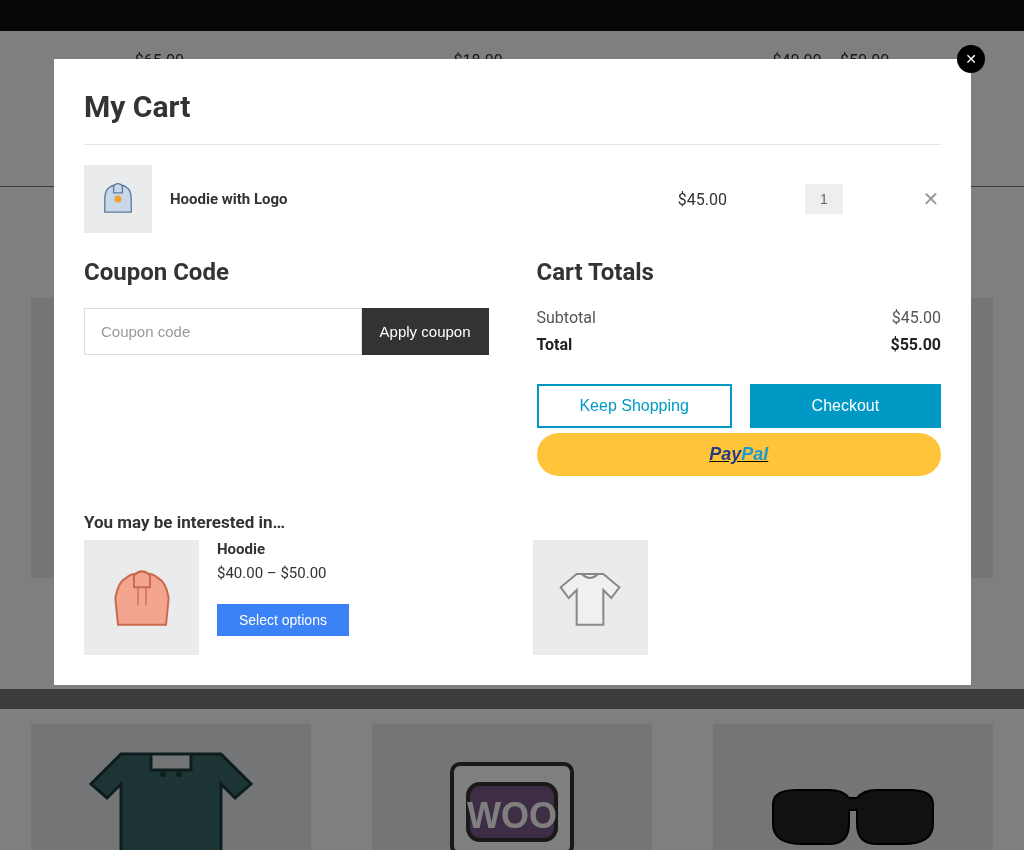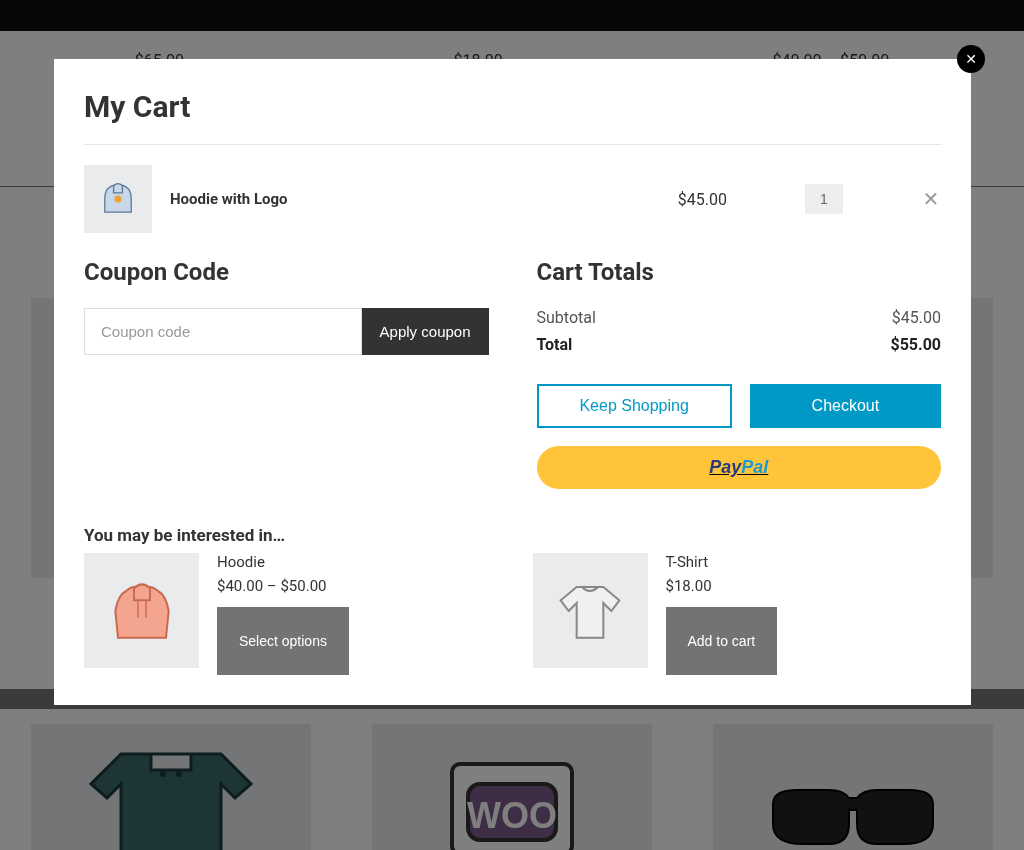--- a/index.html
+++ b/index.html
@@ -113,21 +113,21 @@
 .apply-btn {
   background: #333;
   color: #fff;
   border: none;
   padding: 14px 18px;
   font-size: 15px;
   cursor: pointer;
 }
 .totals-row { display: flex; justify-content: space-between; font-size: 16px; margin-bottom: 8px; color: #555; }
 .totals-row.bold { font-weight: 700; color: #222; }
-.btn-row { display: flex; gap: 18px; margin-top: 30px; margin-bottom: 18px; }
+.btn-row { display: flex; gap: 18px; margin-top: 30px; margin-bottom: 5px; }
 .btn-outline {
   flex: 1;
   border: 2px solid #0099c6;
   color: #0099c6;
   background: #fff;
   padding: 11px;
   font-size: 16px;
   cursor: pointer;
 }
 .btn-solid {
@@ -161,30 +161,30 @@
   margin-bottom: 8px;
 }
 .suggest-row { display: flex; gap: 40px; }
 .suggest-item { display: flex; gap: 18px; width: 420px; }
 .suggest-thumb {
   width: 115px; height: 115px;
   background: #e9ebec;
   display:flex;align-items:center;justify-content:center;
 }
 .suggest-info { display: flex; flex-direction: column; gap: 6px; align-items: flex-start; }
-.suggest-name { font-weight: 400; font-size: 15px; color: #333; }
+.suggest-name { font-weight: 700; font-size: 15px; color: #333; }
 .suggest-price { font-size: 15px; color: #333; }
 .suggest-btn {
-  background: #737373;
+  background: #3b82f6;
   color: #fff;
   border: none;
-  padding: 26px 22px;
+  padding: 8px 22px;
   font-size: 14px;
   cursor: pointer;
-  margin-top: 6px;
+  margin-top: 16px;
 }
 
 svg { display:block; }
 </style>
 </head>
 <body>
 
 <div class="top-bar"></div>
 
 <div class="bg-grid">
@@ -301,20 +301,15 @@
         <button class="suggest-btn">Select options</button>
       </div>
     </div>
     <div class="suggest-item">
       <div class="suggest-thumb">
         <svg width="80" height="80" viewBox="0 0 60 60">
             <path d="M20 12 L40 12 L52 22 L46 30 L40 24 L40 50 L20 50 L20 24 L14 30 L8 22 Z" fill="#f0f0f0" stroke="#888" stroke-width="1.5"></path>
             <path d="M24 12 Q30 18 36 12" fill="none" stroke="#888" stroke-width="1.5"></path>
           </svg>
       </div>
-      <div class="suggest-info">
-        <div class="suggest-name">T-Shirt</div>
-        <div class="suggest-price">$18.00</div>
-        <button class="suggest-btn">Add to cart</button>
-      </div>
     </div>
   </div>
 </div>
 
 </body></html>

